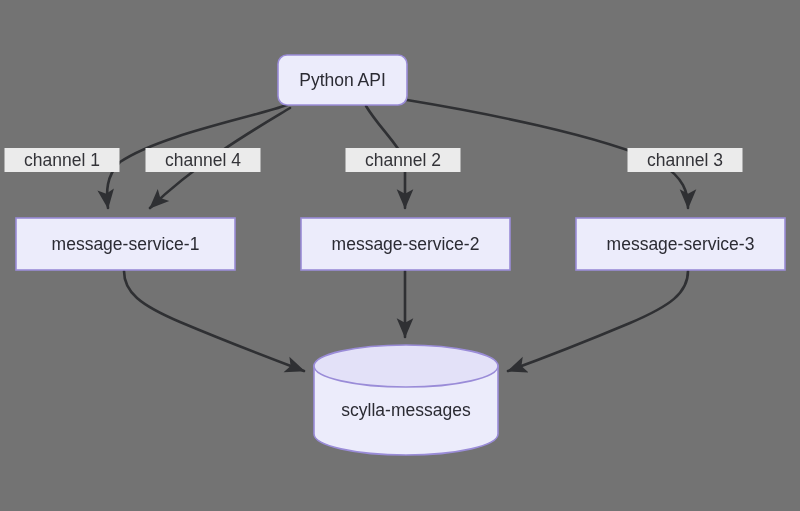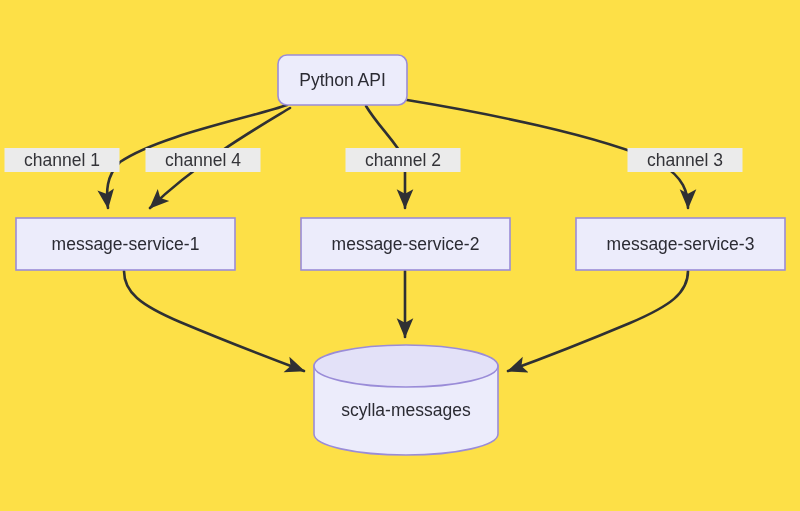--- a/index.html
+++ b/index.html
@@ -10,21 +10,21 @@
   body {
     width: 800px;
     height: 511px;
     overflow: hidden;
     font-family: "Liberation Sans", sans-serif;
   }
   #diagram-root {
     position: relative;
     width: 800px;
     height: 511px;
-    background: #fde047;
+    background: #737373;
   }
   svg.diagram {
     display: block;
     width: 800px;
     height: 511px;
   }
   .node-box {
     fill: #ECECFB;
     stroke: #9A8CD8;
     stroke-width: 1.6;

